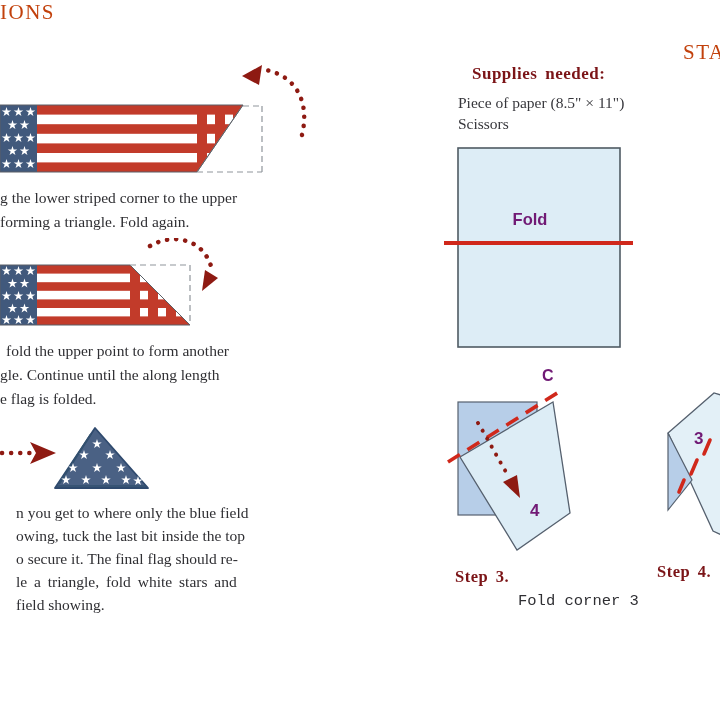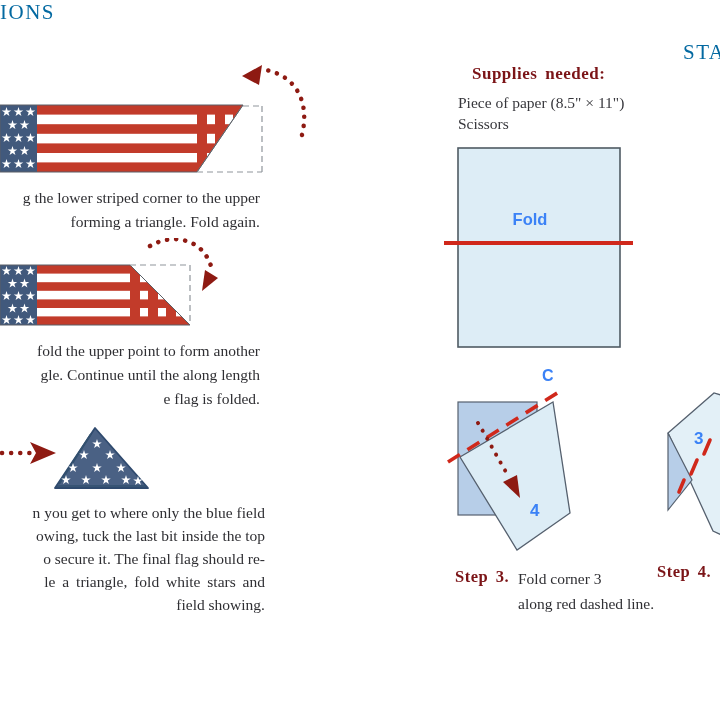--- a/index.html
+++ b/index.html
@@ -1,26 +1,26 @@
 <!DOCTYPE html>
 <html><head>
 <meta charset="utf-8">
 <style>
   html,body{margin:0;padding:0;background:#ffffff;}
   #canvas{position:relative;width:720px;height:720px;background:#ffffff;overflow:hidden;
           font-family:"Liberation Serif","DejaVu Serif",serif;}
   .abs{position:absolute;}
-  .running-head{font-size:21px;letter-spacing:1.5px;color:#0369a1;}
+  .running-head{font-size:21px;letter-spacing:1.5px;color:#c2410c;}
   .caption{font-size:15.5px;line-height:24px;color:#2f2f33;}
-  .caption .ln{white-space:nowrap;text-align:right;}
+  .caption .ln{white-space:nowrap;}
   .caption3 .ln{line-height:23px;margin-left:16px;}
   .maroon-title{font-weight:bold;font-size:17px;color:#7b1417;letter-spacing:.5px;word-spacing:3px;}
   .supply-line{font-size:15.5px;color:#37373c;line-height:21px;}
   .diagram-label{font-family:"Liberation Sans","DejaVu Sans",sans-serif;font-weight:bold;
-                 font-size:16px;color:#3b82f6;}
+                 font-size:16px;color:#701a75;}
   .step-body{font-size:15.5px;line-height:24.5px;color:#2f2f33;}
   svg{display:block;}
 </style>
 </head>
 <body>
 
 <div id="canvas">
 
   <svg width="0" height="0" style="position:absolute" aria-hidden="true">
     <defs>
@@ -121,21 +121,21 @@
       <line x1="130" y1="27" x2="190" y2="27"></line>
       <line x1="190" y1="27" x2="190" y2="87"></line>
     </g>
     <g>
       <path d="M150,8 C172,-5 202,0 211,28" fill="none" stroke="#8e1a12" stroke-width="4.5" stroke-linecap="round" stroke-dasharray="0.1 9"></path>
       <polygon points="202,53 218,40 205,32" fill="#8e1a12"></polygon>
     </g>
   </svg>
 
   <div class="abs caption" style="left:0;top:339px;width:260px;">
-    <div class="ln" style="padding-left:20px;">fold the upper point to form another</div>
+    <div class="ln" style="padding-left:6px;">fold the upper point to form another</div>
     <div class="ln">gle. Continue until the along length</div>
     <div class="ln">e flag is folded.</div>
   </div>
 
   <svg class="abs" style="left:0;top:420px;" width="170" height="80" viewBox="0 0 170 80">
     <g>
       <line x1="2" y1="33" x2="30" y2="33" stroke="#8e1a12" stroke-width="4.5" stroke-linecap="round" stroke-dasharray="0.1 9"></line>
       <polygon points="56,33 30,22 36,33 30,44" fill="#8e1a12"></polygon>
     </g>
     <g>
@@ -182,23 +182,22 @@
     <line x1="8" y1="97" x2="122" y2="25" stroke="#d0281b" stroke-width="3.6" stroke-dasharray="14 9"></line>
     <g>
       <path d="M38,58 C48,74 58,94 69,112" fill="none" stroke="#8e1a12" stroke-width="4" stroke-linecap="round" stroke-dasharray="0.1 9"></path>
       <polygon points="80,133 77,110 63,117" fill="#8e1a12"></polygon>
     </g>
   </svg>
   <div class="abs diagram-label" style="left:542px;top:367px;">C</div>
   <div class="abs diagram-label" style="left:530px;top:501px;font-size:17px;">4</div>
 
   <div class="abs maroon-title" style="left:455px;top:567px;font-size:16.5px;">Step 3.</div>
-  <div class="abs step-body" style="left:518px;top:567px;width:160px;">
+  <div class="abs step-body" style="left:518px;top:589px;width:160px;font-family:Liberation Mono, monospace;">
     <div>Fold corner 3</div>
-    <div>along red dashed line.</div>
   </div>
 
   <svg class="abs" style="left:650px;top:388px;" width="70" height="185" viewBox="0 0 70 185">
     <polygon points="18,45 64,5 78,9 78,150 63,143" fill="#e3f0f7" stroke="#55606e" stroke-width="1.3"></polygon>
     <polygon points="18,45 18,122 42,92" fill="#b7cee8" stroke="#55606e" stroke-width="1.2"></polygon>
     <g stroke="#d0281b" stroke-width="3.6" stroke-linecap="round">
       <line x1="60" y1="52" x2="54" y2="66"></line>
       <line x1="47" y1="72" x2="41" y2="86"></line>
       <line x1="34" y1="92" x2="29" y2="104"></line>
     </g>

